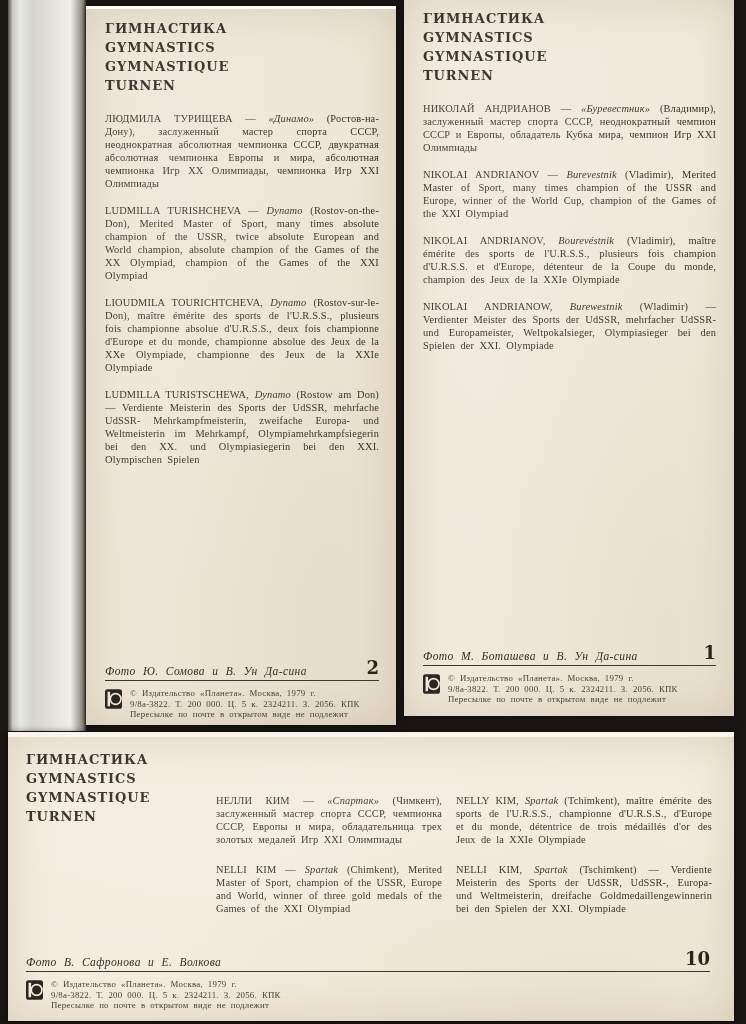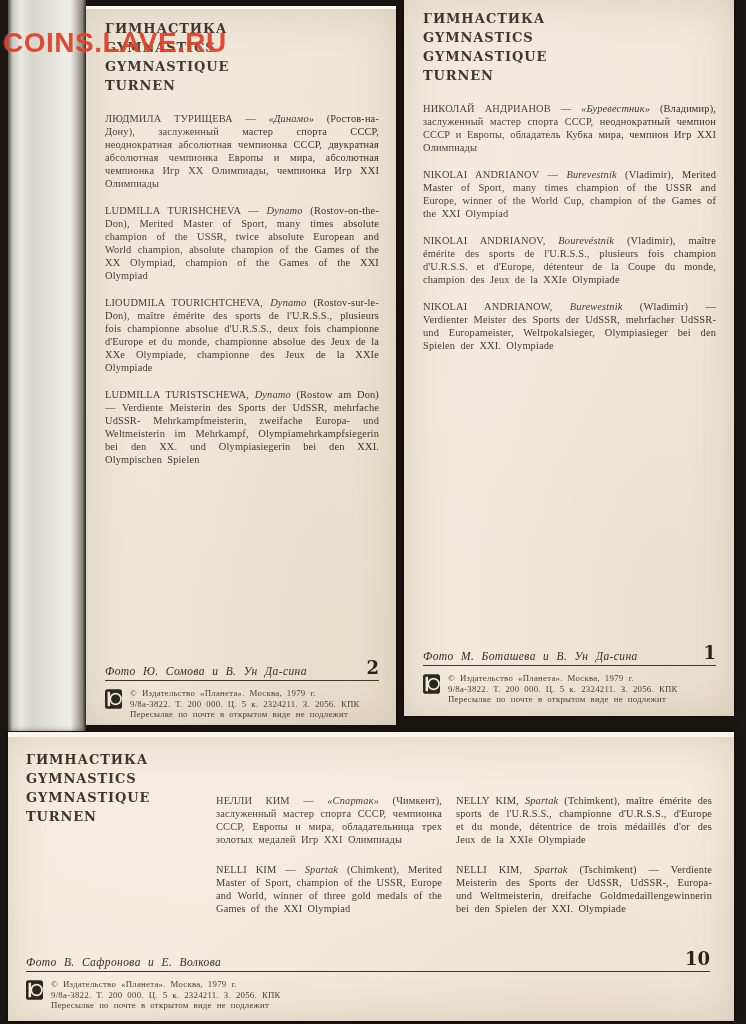--- a/index.html
+++ b/index.html
@@ -176,14 +176,13 @@
           <div class="publines">
             <div>© Издательство «Планета». Москва, 1979 г.</div>
             <div>9/8а-3822. Т. 200 000. Ц. 5 к. 2324211. З. 2056. КПК</div>
             <div>Пересылке по почте в открытом виде не подлежит</div>
           </div>
         </div>
       </div>
     </div>
   </div>
 
-  <div class="watermark">COINS.LAVE.RU</div>
 </div>
 
 </body></html>

